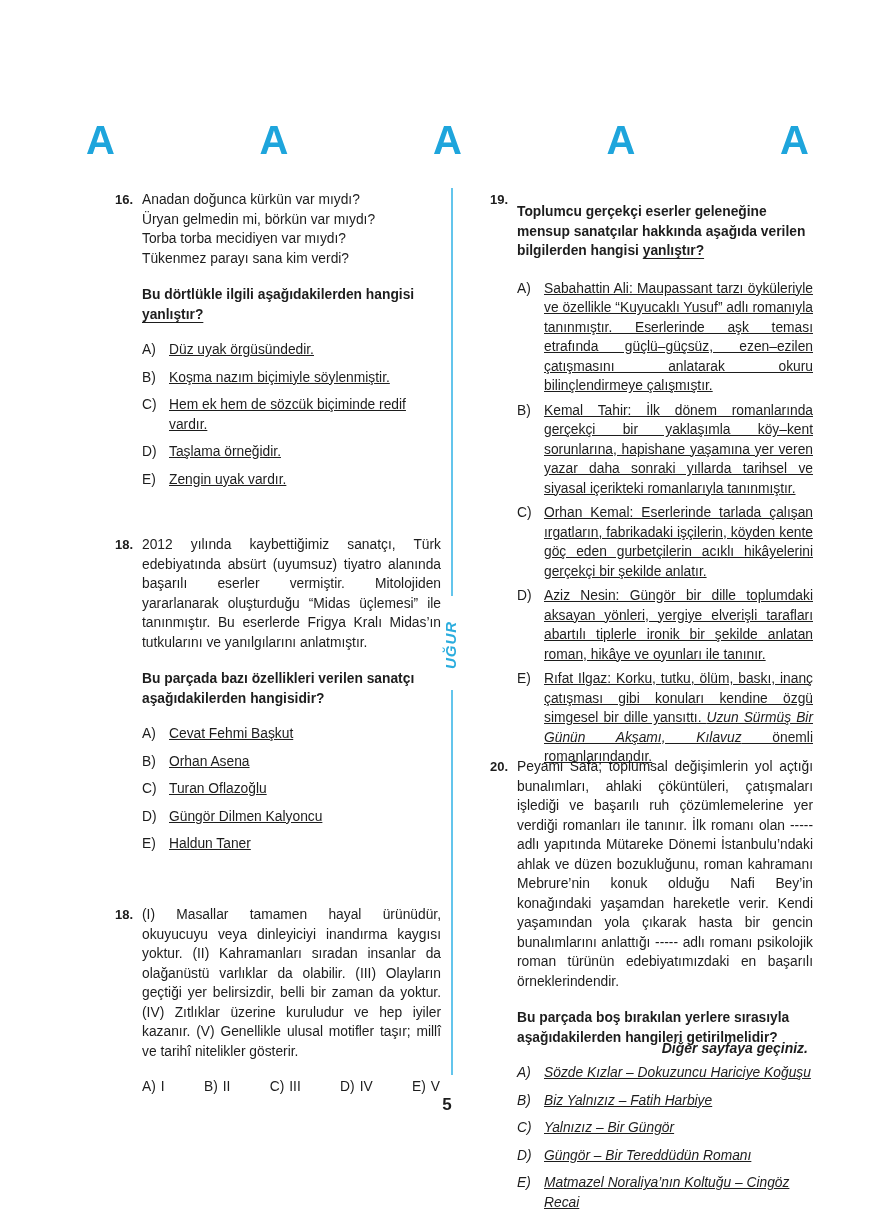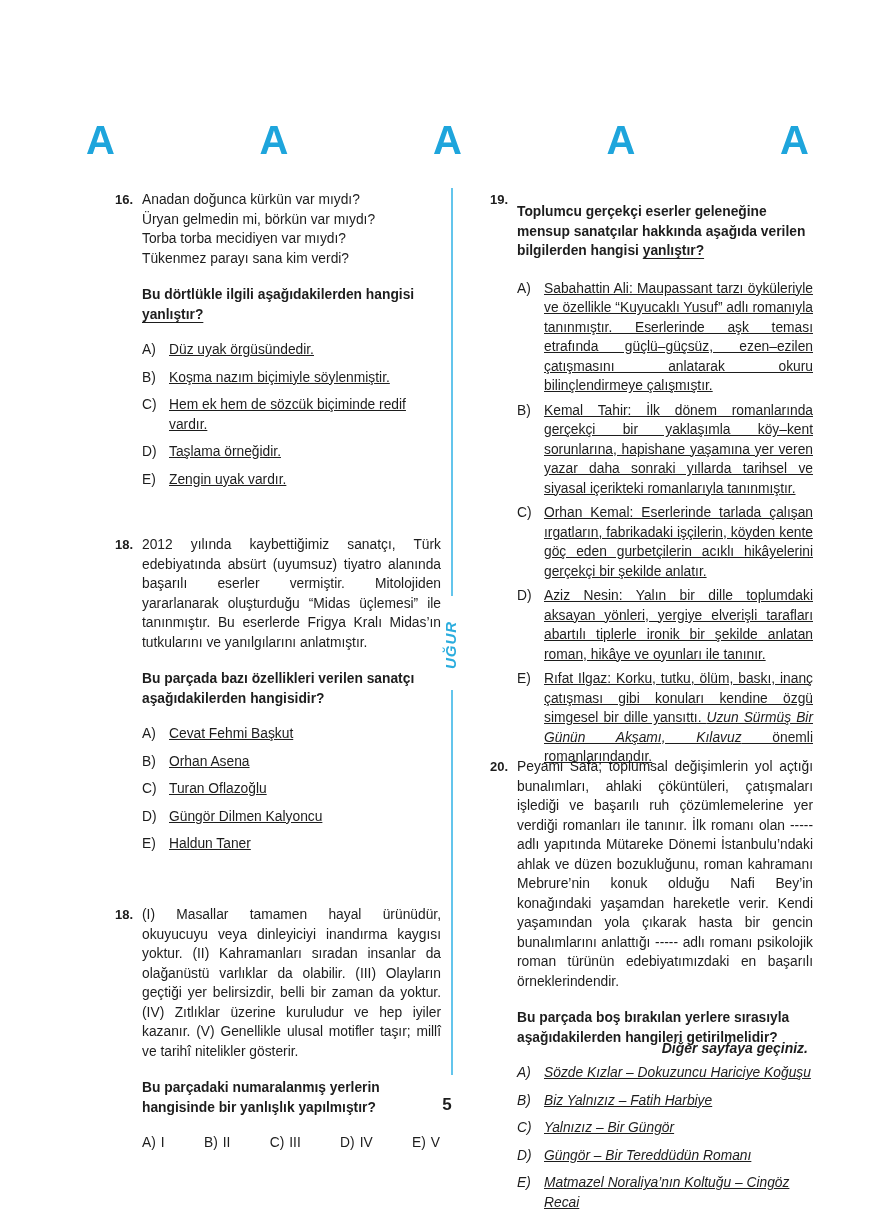--- a/index.html
+++ b/index.html
@@ -142,21 +142,20 @@
           <span class="opt-text">Haldun Taner</span>
         </div>
     </div>
   </div>
 </div>
 
 <div class="q" id="q18">
   <div class="q-num">18.</div>
   <div class="q-body">
     <div class="para">(I) Masallar tamamen hayal ürünüdür, okuyucuyu veya dinleyiciyi inandırma kaygısı yoktur. (II) Kahramanları sıradan insanlar da olağanüstü varlıklar da olabilir. (III) Olayların geçtiği yer belirsizdir, belli bir zaman da yoktur. (IV) Zıtlıklar üzerine kuruludur ve hep iyiler kazanır. (V) Genellikle ulusal motifler taşır; millî ve tarihî nitelikler gösterir.</div>
-    <div class="stem">Bu parçadaki numaralanmış yerlerin hangisinde bir yanlışlık yapılmıştır?</div>
     <div class="opt-row">
       <span class="opt-inline">
           <span class="opt-label">A)</span>
           <span>I</span>
         </span>
       <span class="opt-inline">
           <span class="opt-label">B)</span>
           <span>II</span>
         </span>
       <span class="opt-inline">
@@ -187,21 +186,21 @@
       <div class="opt">
           <span class="opt-label">B)</span>
           <span class="opt-text">Kemal Tahir: İlk dönem romanlarında gerçekçi bir yaklaşımla köy–kent sorunlarına, hapishane yaşamına yer veren yazar daha sonraki yıllarda tarihsel ve siyasal içerikteki romanlarıyla tanınmıştır.</span>
         </div>
       <div class="opt">
           <span class="opt-label">C)</span>
           <span class="opt-text">Orhan Kemal: Eserlerinde tarlada çalışan ırgatların, fabrikadaki işçilerin, köyden kente göç eden gurbetçilerin acıklı hikâyelerini gerçekçi bir şekilde anlatır.</span>
         </div>
       <div class="opt">
           <span class="opt-label">D)</span>
-          <span class="opt-text">Aziz Nesin: Yalın bir dille toplumdaki aksayan yönleri, yergiye elverişli tarafları abartılı tiplerle ironik bir şekilde anlatan roman, hikâye ve oyunları ile tanınır.</span>
+          <span class="opt-text">Aziz Nesin: Güngör bir dille toplumdaki aksayan yönleri, yergiye elverişli tarafları abartılı tiplerle ironik bir şekilde anlatan roman, hikâye ve oyunları ile tanınır.</span>
         </div>
       <div class="opt">
           <span class="opt-label">E)</span>
           <span class="opt-text"><span>Rıfat Ilgaz: Korku, tutku, ölüm, baskı, inanç çatışması gibi konuları kendine özgü simgesel bir dille yansıttı. </span><i>Uzun Sürmüş Bir Günün Akşamı, Kılavuz</i><span> önemli romanlarındandır.</span></span>
         </div>
     </div>
   </div>
 </div>
 
 <div class="q" id="q20">

